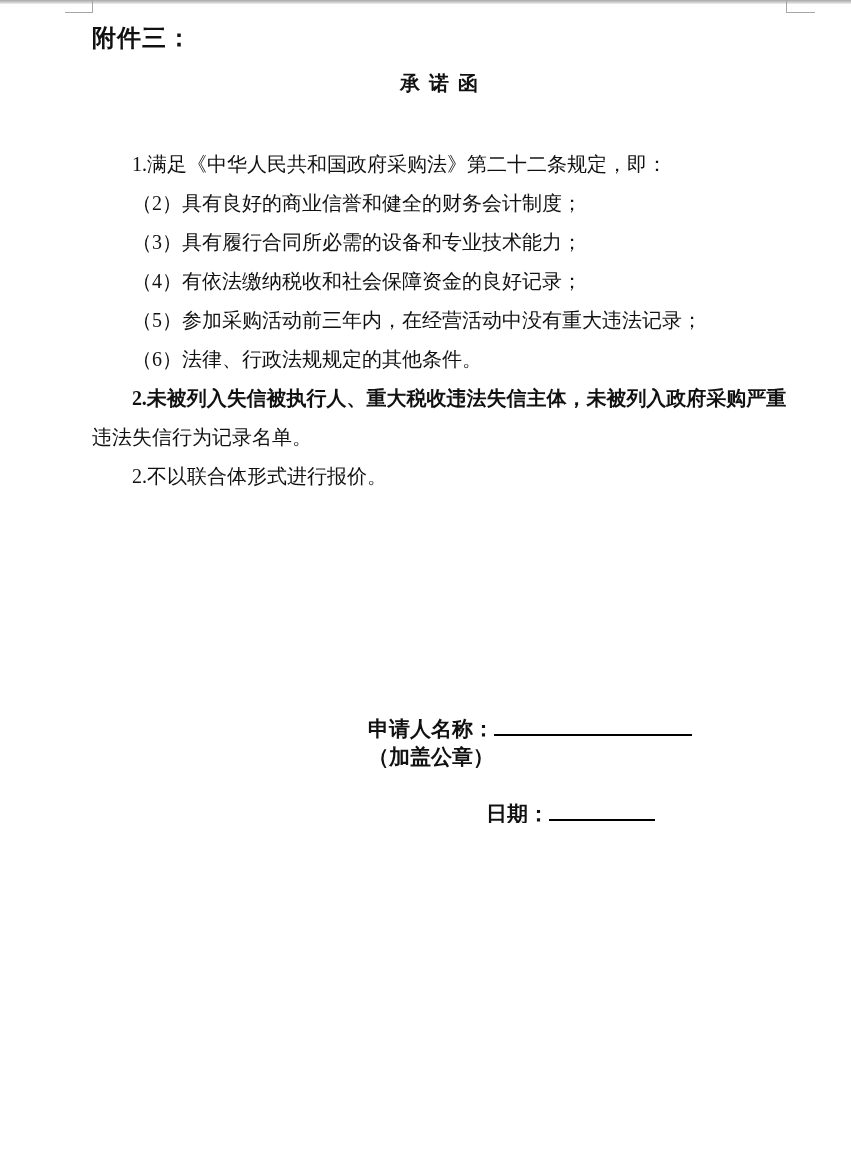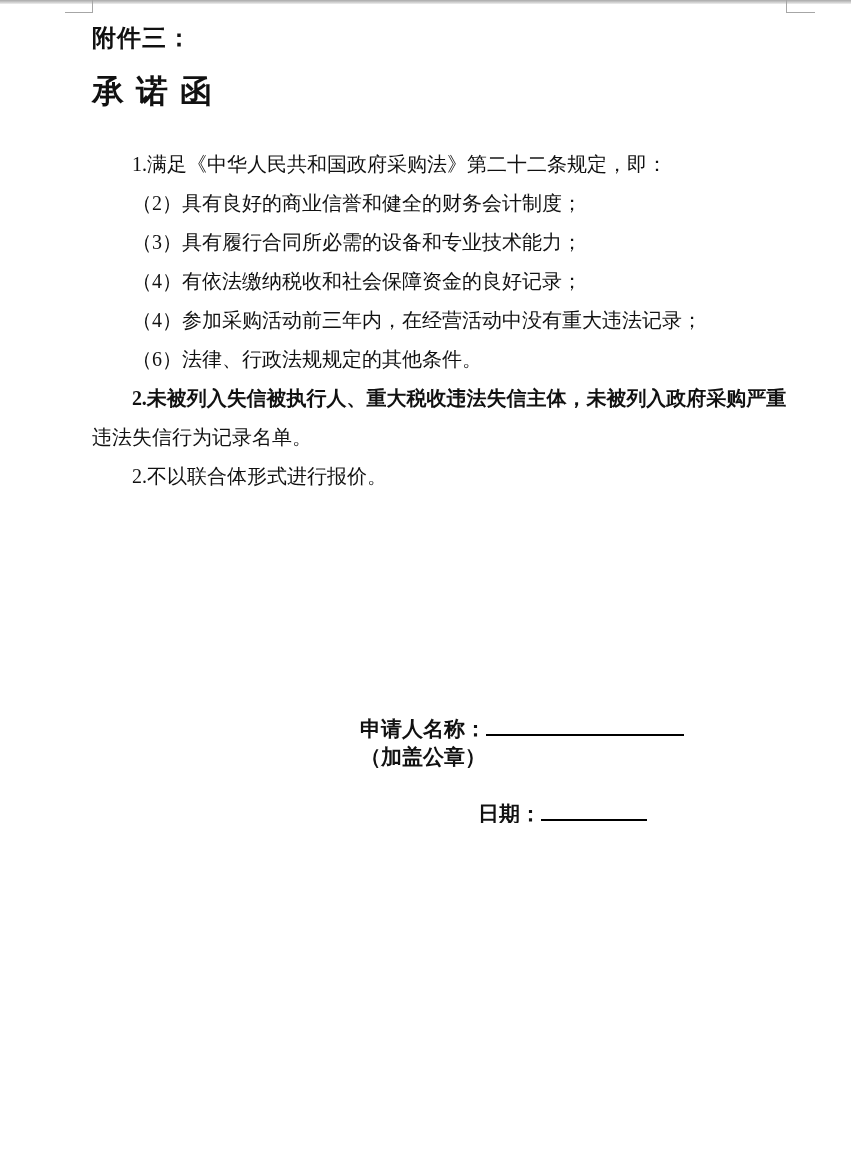--- a/index.html
+++ b/index.html
@@ -22,40 +22,40 @@
   .mark.tl-h{left:65px;top:12px;width:27px;height:1px;}
   .mark.tr-v{left:786px;top:0;width:1px;height:13px;}
   .mark.tr-h{left:786px;top:12px;width:29px;height:1px;}
 
   .attachment{
     position:absolute;left:92px;top:22px;width:694px;
     font-size:24px;font-weight:bold;letter-spacing:1px;
   }
   .doc-title{
     position:absolute;left:92px;top:70px;width:694px;
-    text-align:left;font-size:32px;font-weight:bold;word-spacing:4px;
+    text-align:center;font-size:20px;font-weight:bold;word-spacing:4px;
   }
   .body-block{
     position:absolute;left:92px;top:145px;width:694px;
     font-size:20px;
   }
   .body-block .line{
     height:39px;line-height:39px;
     white-space:pre;
   }
   .body-block .ind{text-indent:2em;}
   .body-block .stretch{
     white-space:normal;
     letter-spacing:-0.3px;
     text-align:justify;
     text-align-last:justify;
     font-weight:bold;
   }
   .sig-row{
-    position:absolute;left:92px;width:694px;
+    position:absolute;left:100px;width:694px;
     font-size:21px;font-weight:bold;line-height:28px;
   }
   .sig-row.applicant{top:712px;}
   .sig-row.dateline{top:797px;}
   .sig-row .lbl{font-weight:bold;}
   .applicant .lbl{margin-left:268px;}
   .dateline .lbl{margin-left:386px;}
   .blank{
     display:inline-block;
     border-bottom:2px solid #000000;
@@ -81,21 +81,21 @@
 
   <div class="attachment">附件三：</div>
 
   <div class="doc-title">承 诺 函</div>
 
   <div class="body-block">
     <div class="line ind">1.满足《中华人民共和国政府采购法》第二十二条规定，即：</div>
     <div class="line ind">（2）具有良好的商业信誉和健全的财务会计制度；</div>
     <div class="line ind">（3）具有履行合同所必需的设备和专业技术能力；</div>
     <div class="line ind">（4）有依法缴纳税收和社会保障资金的良好记录；</div>
-    <div class="line ind">（4）参加采购活动前三年内，在经营活动中没有重大违法记录；</div>
+    <div class="line ind">（5）参加采购活动前三年内，在经营活动中没有重大违法记录；</div>
     <div class="line ind">（6）法律、行政法规规定的其他条件。</div>
     <div class="line ind stretch">2.未被列入失信被执行人、重大税收违法失信主体，未被列入政府采购严重</div>
     <div class="line">违法失信行为记录名单。</div>
     <div class="line ind">2.不以联合体形式进行报价。</div>
   </div>
 
   <div class="sig-row applicant">
     <span class="lbl">申请人名称：</span><span class="blank w198"></span><span class="lbl">（加盖公章）</span>
   </div>
 

